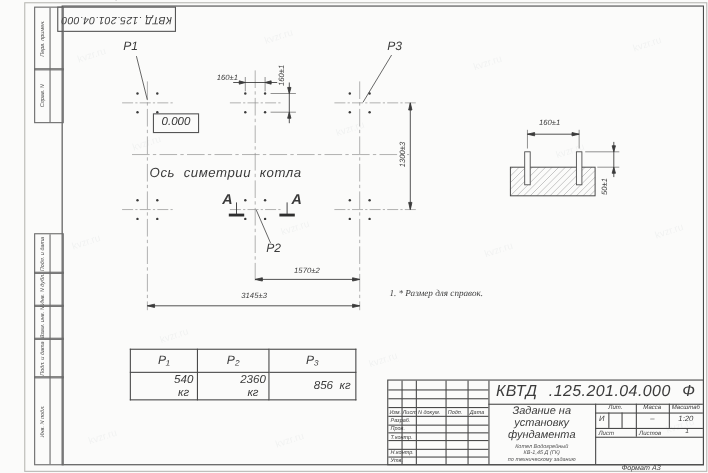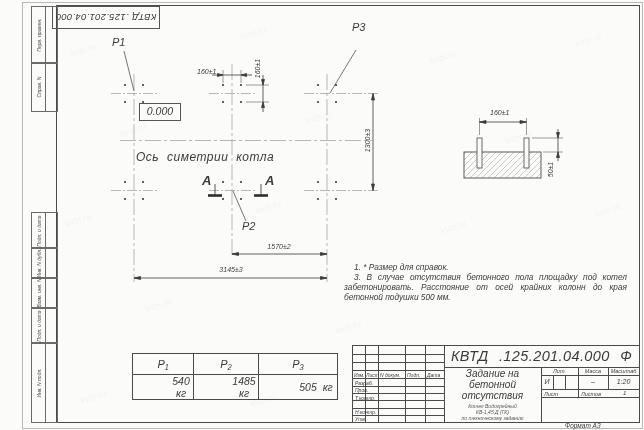--- a/index.html
+++ b/index.html
@@ -23,27 +23,27 @@
   
   .ptxt{position:absolute;font-size:11px;}
   .dim{position:absolute;font-size:7px;white-space:nowrap;}
   .vdim{position:absolute;width:26px;text-align:center;font-size:7px;transform:rotate(-90deg);white-space:nowrap;}
   #level-box{position:absolute;left:139px;top:103px;width:40px;height:16px;border:0.8px solid #555;
              font-size:10.5px;line-height:15px;text-align:center;}
   #axis-label{position:absolute;left:136px;top:126px;font-size:12px;letter-spacing:.5px;word-spacing:4px;white-space:nowrap;margin-top:24px;}
   .sec-letter{position:absolute;font-size:13px;font-weight:bold;}
   #section-title{position:absolute;left:460px;top:82px;width:88px;text-align:center;font-size:13.5px;word-spacing:2px;}
   
-  #load-table{position:absolute;left:132px;top:317px;border-collapse:collapse;margin-top:36px;}
+  #load-table{position:absolute;left:118px;top:317px;border-collapse:collapse;}
   #load-table td{border:0.9px solid #4a4a4a;text-align:center;padding:0;}
   #load-table .hrow td{height:20px;font-size:11px;}
   #load-table .vrow td{height:23px;font-size:10.5px;word-spacing:3px;padding-left:36px;}
   .c1{width:60px;} .c2{width:64px;} .c3{width:78px;}
   
-  #notes{position:absolute;left:344px;top:262px;width:283px;font-size:8.3px;line-height:10px;text-align:justify;}
+  #notes{position:absolute;left:344px;top:262px;width:283px;font-size:8.3px;line-height:10px;text-align:justify;font-family:Liberation Serif, serif;}
   #notes p{margin:0;text-indent:10px;}
   
   #tb{position:absolute;left:352px;top:345px;width:286px;height:76px;border:1.1px solid #4a4a4a;font-size:5px;}
   #tb .vl{position:absolute;width:0;border-left:0.7px solid #4a4a4a;}
   #tb .hl{position:absolute;height:0;border-top:0.7px solid #4a4a4a;}
   #tb .cell{position:absolute;white-space:nowrap;}
   #designation{position:absolute;left:91px;top:0;width:195px;height:21px;line-height:21px;
                text-align:center;font-size:14.5px;letter-spacing:.4px;word-spacing:6px;}
   #doc-title{position:absolute;left:91px;top:22px;width:97px;text-align:center;font-size:10px;line-height:11px;}
   #product{position:absolute;left:91px;top:57px;width:97px;text-align:center;font-size:5px;line-height:6px;color:#555;}
@@ -220,21 +220,21 @@
   <div class="mf" style="top:307px;height:35px">
       <i class="split"></i>
       <span class="lbl">Подп. и дата</span>
     </div>
   <div class="mf" style="top:342px;height:79px">
       <i class="split"></i>
       <span class="lbl">Инв. N подл.</span>
     </div>
 
   <span class="ptxt" style="left:112px;top:36px">P1</span>
-  <span class="ptxt" style="left:352px;top:21px">P3</span>
+  <span class="ptxt" style="left:352px;top:36px">P3</span>
   <span class="ptxt" style="left:242px;top:220px">P2</span>
   <span class="dim" style="left:197px;top:68px">160±1</span>
   <span class="vdim" style="left:244px;top:65px">160±1</span>
   <span class="vdim" style="left:354px;top:137px">1300±3</span>
   <span class="dim" style="left:262px;top:243px;width:34px;text-align:center">1570±2</span>
   <span class="dim" style="left:211px;top:266px;width:40px;text-align:center">3145±3</span>
   <div id="level-box"><span>0.000</span></div>
   <div id="axis-label">Ось симетрии котла</div>
   <span class="sec-letter" style="left:202px;top:173px">А</span>
   <span class="sec-letter" style="left:265px;top:173px">А</span>
@@ -244,29 +244,28 @@
 
   <table id="load-table">
     <tbody>
         <tr class="hrow">
       <td class="c1">P₁</td>
       <td class="c2">P₂</td>
       <td class="c3">P₃</td>
     </tr>
     <tr class="vrow">
       <td>540 кг</td>
-      <td>1485 кг</td>
-      <td>505 кг</td>
+      <td>2360 кг</td>
+      <td>856 кг</td>
     </tr>
   </tbody>
     </table>
 
   <div id="notes">
     <p>1. * Размер для справок.</p>
-    <p>3. В случае отсутствия бетонного пола площадку под котел забетонировать. Расстояние от осей крайних колонн до края бетонной подушки 500 мм.</p>
   </div>
 
   <div id="tb">
     <div class="vl" style="left:12px;top:0;height:76px"></div>
     <div class="vl" style="left:25px;top:0;height:76px"></div>
     <div class="vl" style="left:52px;top:0;height:76px"></div>
     <div class="vl" style="left:72px;top:0;height:76px"></div>
     <div class="vl" style="left:91px;top:0;height:76px"></div>
     <div class="vl" style="left:188px;top:21px;height:55px"></div>
     <div class="vl" style="left:225px;top:21px;height:30px"></div>
@@ -296,22 +295,22 @@
     <span class="cell" style="left:2px;top:41px">Пров.</span>
     <span class="cell" style="left:2px;top:48.5px">Т.контр.</span>
     <span class="cell" style="left:2px;top:55.5px"></span>
     <span class="cell" style="left:2px;top:63px">Н.контр.</span>
     <span class="cell" style="left:2px;top:70px">Утв.</span>
 
     <div id="designation">КВТД .125.201.04.000  Ф</div>
 
     <div id="doc-title">
       <div>Задание на</div>
-      <div>бетонной</div>
-      <div>отсутствия</div>
+      <div>установку</div>
+      <div>фундамента</div>
     </div>
     <div id="product">
       <div>Котел Водогрейный</div>
       <div>КВ-1,45 Д (ГК)</div>
       <div>по техническому заданию</div>
     </div>
 
     <span class="lit-h" style="left:188px;width:37px">Лит.</span>
     <span class="lit-h" style="left:225px;width:30px">Масса</span>
     <span class="lit-h" style="left:255px;width:31px">Масштаб</span>

